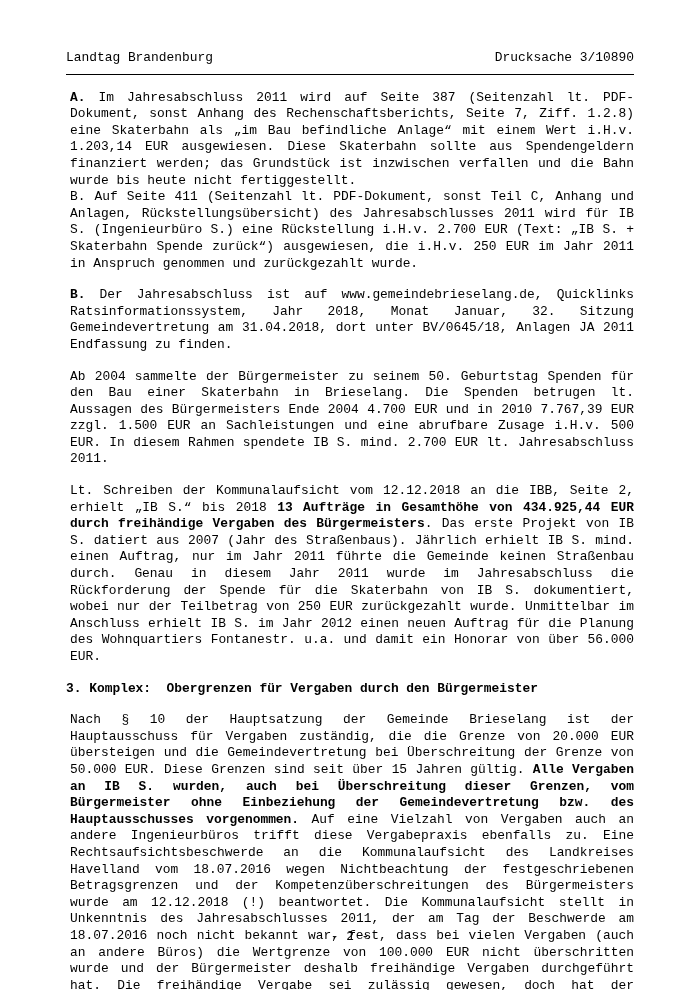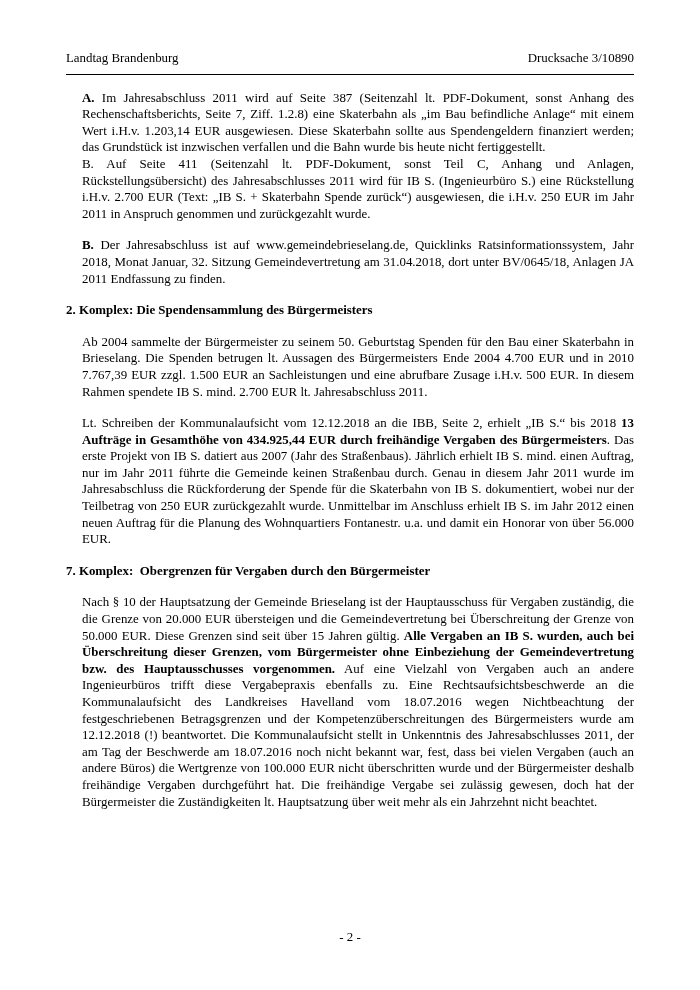--- a/index.html
+++ b/index.html
@@ -7,40 +7,40 @@
     padding: 0;
     background: #ffffff;
   }
   .page {
     position: relative;
     width: 700px;
     height: 990px;
     box-sizing: border-box;
     background: #ffffff;
     color: #000000;
-    font-family: Liberation Serif, serif;
+    font-family: Liberation Mono, monospace;
     font-size: 12.9px;
     line-height: 16.6px;
     padding: 50px 66px 0 66px;
     overflow: hidden;
   }
   .doc-header {
     display: flex;
     justify-content: space-between;
     align-items: flex-end;
     border-bottom: 1.5px solid #000000;
     padding-bottom: 7px;
   }
   .doc-body {
     text-align: justify;
     hyphens: auto;
     -webkit-hyphens: auto;
   }
   .para {
-    margin: 15px 0 0 16px;
+    margin: 15px 0 0 4px;
   }
   .heading {
     font-size: inherit;
     line-height: inherit;
     font-weight: bold;
     margin: 15px 0 0 0;
     white-space: pre-wrap;
     text-align: left;
   }
   strong { font-weight: bold; }
@@ -61,27 +61,26 @@
     <span class="header-left">Landtag Brandenburg</span>
     <span class="header-right">Drucksache 3/10890</span>
   </div>
 
   <div class="doc-body">
 
     <p class="para"><strong>A.</strong><span> Im Jahresabschluss 2011 wird auf Seite 387 (Seitenzahl lt. PDF-Dokument, sonst Anhang des Rechenschaftsberichts, Seite 7, Ziff. 1.2.8) eine Skaterbahn als „im Bau befindliche Anlage“ mit einem Wert i.H.v. 1.203,14 EUR ausgewiesen. Diese Skaterbahn sollte aus Spendengeldern finanziert werden; das Grundstück ist inzwischen verfallen und die Bahn wurde bis heute nicht fertiggestellt.</span><br><span>B. Auf Seite 411 (Seitenzahl lt. PDF-Dokument, sonst Teil C, Anhang und Anlagen, Rückstellungsübersicht) des Jahresabschlusses 2011 wird für IB S. (Ingenieurbüro S.) eine Rückstellung i.H.v. 2.700 EUR (Text: „IB S. + Skaterbahn Spende zurück“) ausgewiesen, die i.H.v. 250 EUR im Jahr 2011 in Anspruch genommen und zurückgezahlt wurde.</span></p>
 
     <p class="para"><strong>B.</strong><span> Der Jahresabschluss ist auf www.gemeindebrieselang.de, Quicklinks Ratsinformationssystem, Jahr 2018, Monat Januar, 32. Sitzung Gemeindevertretung am 31.04.2018, dort unter BV/0645/18, Anlagen JA 2011 Endfassung zu finden.</span></p>
 
-    <h2 class="heading">2. Komplex: Die Spendensammlung des Bürgermeisters</h2>
 
     <p class="para">Ab 2004 sammelte der Bürgermeister zu seinem 50. Geburtstag Spenden für den Bau einer Skaterbahn in Brieselang. Die Spenden betrugen lt. Aussagen des Bürgermeisters Ende 2004 4.700 EUR und in 2010 7.767,39 EUR zzgl. 1.500 EUR an Sachleistungen und eine abrufbare Zusage i.H.v. 500 EUR. In diesem Rahmen spendete IB S. mind. 2.700 EUR lt. Jahresabschluss 2011.</p>
 
     <p class="para"><span>Lt. Schreiben der Kommunalaufsicht vom 12.12.2018 an die IBB, Seite 2, erhielt „IB S.“ bis 2018 </span><strong>13 Aufträge in Gesamthöhe von 434.925,44 EUR durch freihändige Vergaben des Bürgermeisters</strong><span>. Das erste Projekt von IB S. datiert aus 2007 (Jahr des Straßenbaus). Jährlich erhielt IB S. mind. einen Auftrag, nur im Jahr 2011 führte die Gemeinde keinen Straßenbau durch. Genau in diesem Jahr 2011 wurde im Jahresabschluss die Rückforderung der Spende für die Skaterbahn von IB S. dokumentiert, wobei nur der Teilbetrag von 250 EUR zurückgezahlt wurde. Unmittelbar im Anschluss erhielt IB S. im Jahr 2012 einen neuen Auftrag für die Planung des Wohnquartiers Fontanestr. u.a. und damit ein Honorar von über 56.000 EUR.</span></p>
 
-    <h2 class="heading">7. Komplex:  Obergrenzen für Vergaben durch den Bürgermeister</h2>
+    <h2 class="heading">3. Komplex:  Obergrenzen für Vergaben durch den Bürgermeister</h2>
 
     <p class="para"><span>Nach § 10 der Hauptsatzung der Gemeinde Brieselang ist der Hauptausschuss für Vergaben zuständig, die die Grenze von 20.000 EUR übersteigen und die Gemeindevertretung bei Überschreitung der Grenze von 50.000 EUR. Diese Grenzen sind seit über 15 Jahren gültig. </span><strong>Alle Vergaben an IB S. wurden, auch bei Überschreitung dieser Grenzen, vom Bürgermeister ohne Einbeziehung der Gemeindevertretung bzw. des Hauptausschusses vorgenommen.</strong><span> Auf eine Vielzahl von Vergaben auch an andere Ingenieurbüros trifft diese Vergabepraxis ebenfalls zu. Eine Rechtsaufsichtsbeschwerde an die Kommunalaufsicht des Landkreises Havelland vom 18.07.2016 wegen Nichtbeachtung der festgeschriebenen Betragsgrenzen und der Kompetenzüberschreitungen des Bürgermeisters wurde am 12.12.2018 (!) beantwortet. Die Kommunalaufsicht stellt in Unkenntnis des Jahresabschlusses 2011, der am Tag der Beschwerde am 18.07.2016 noch nicht bekannt war, fest, dass bei vielen Vergaben (auch an andere Büros) die Wertgrenze von 100.000 EUR nicht überschritten wurde und der Bürgermeister deshalb freihändige Vergaben durchgeführt hat. Die freihändige Vergabe sei zulässig gewesen, doch hat der Bürgermeister die Zuständigkeiten lt. Hauptsatzung über weit mehr als ein Jahrzehnt nicht beachtet.</span></p>
 
   </div>
 
   <div class="doc-footer">
     <span>- 2 -</span>
   </div>
 
 </div>

